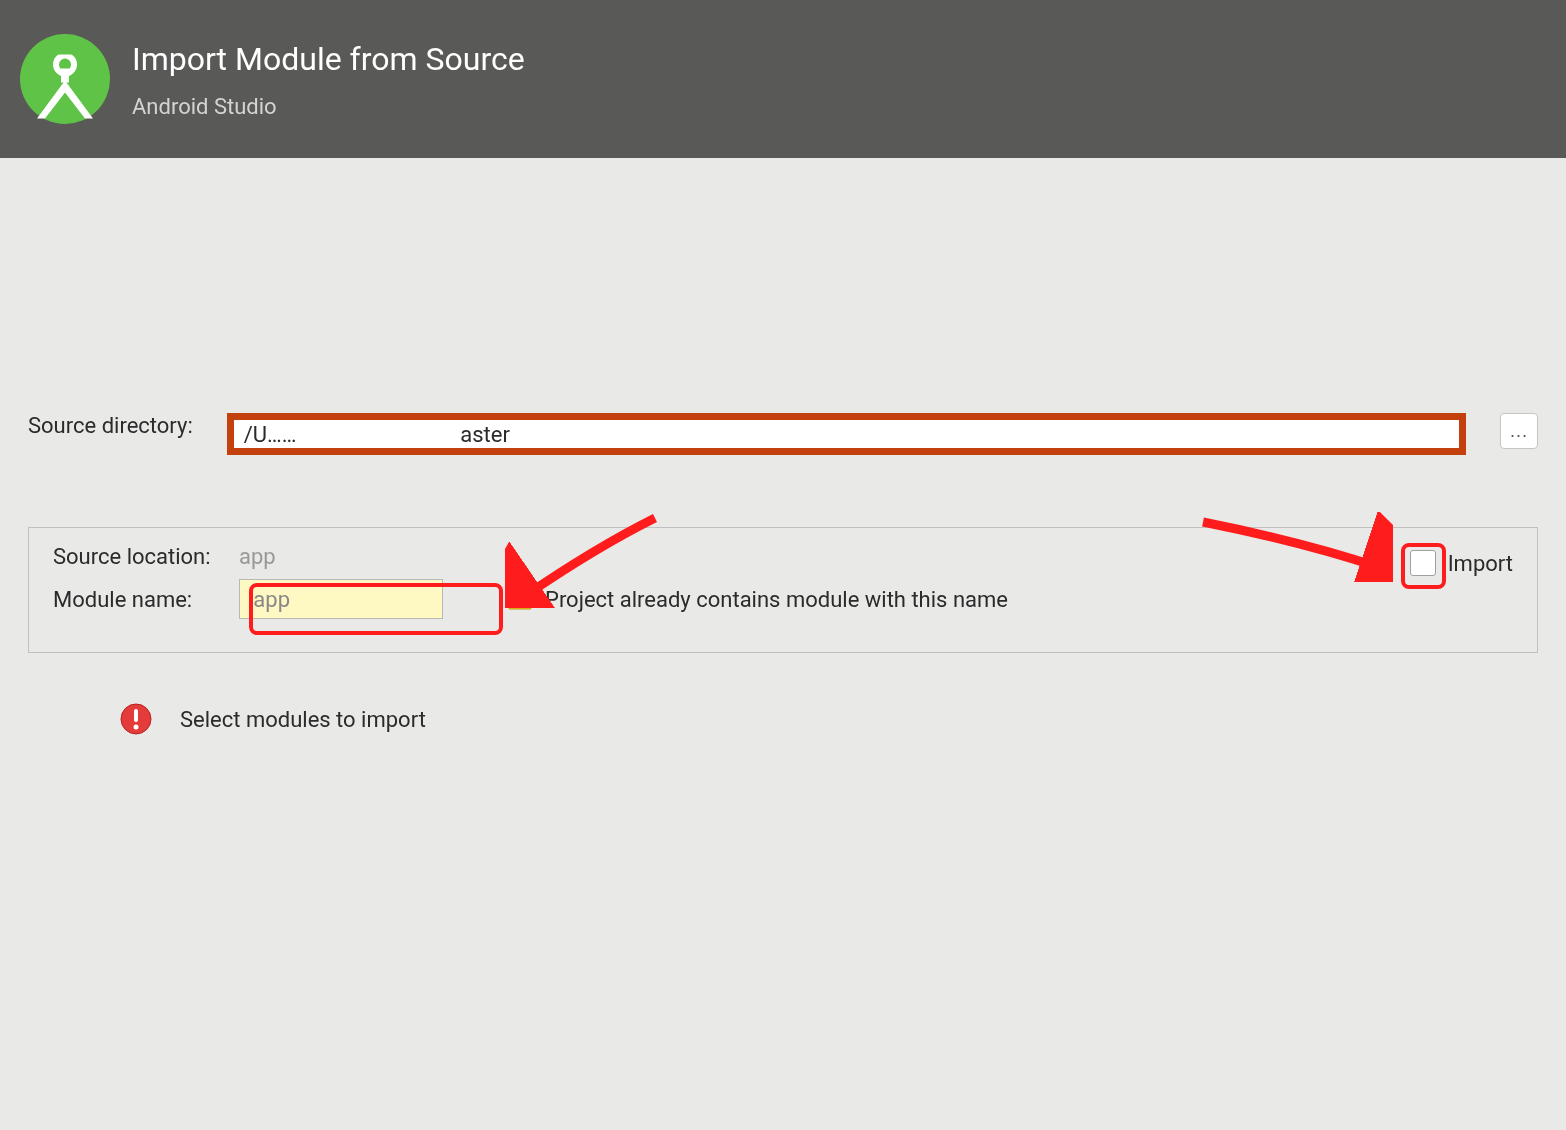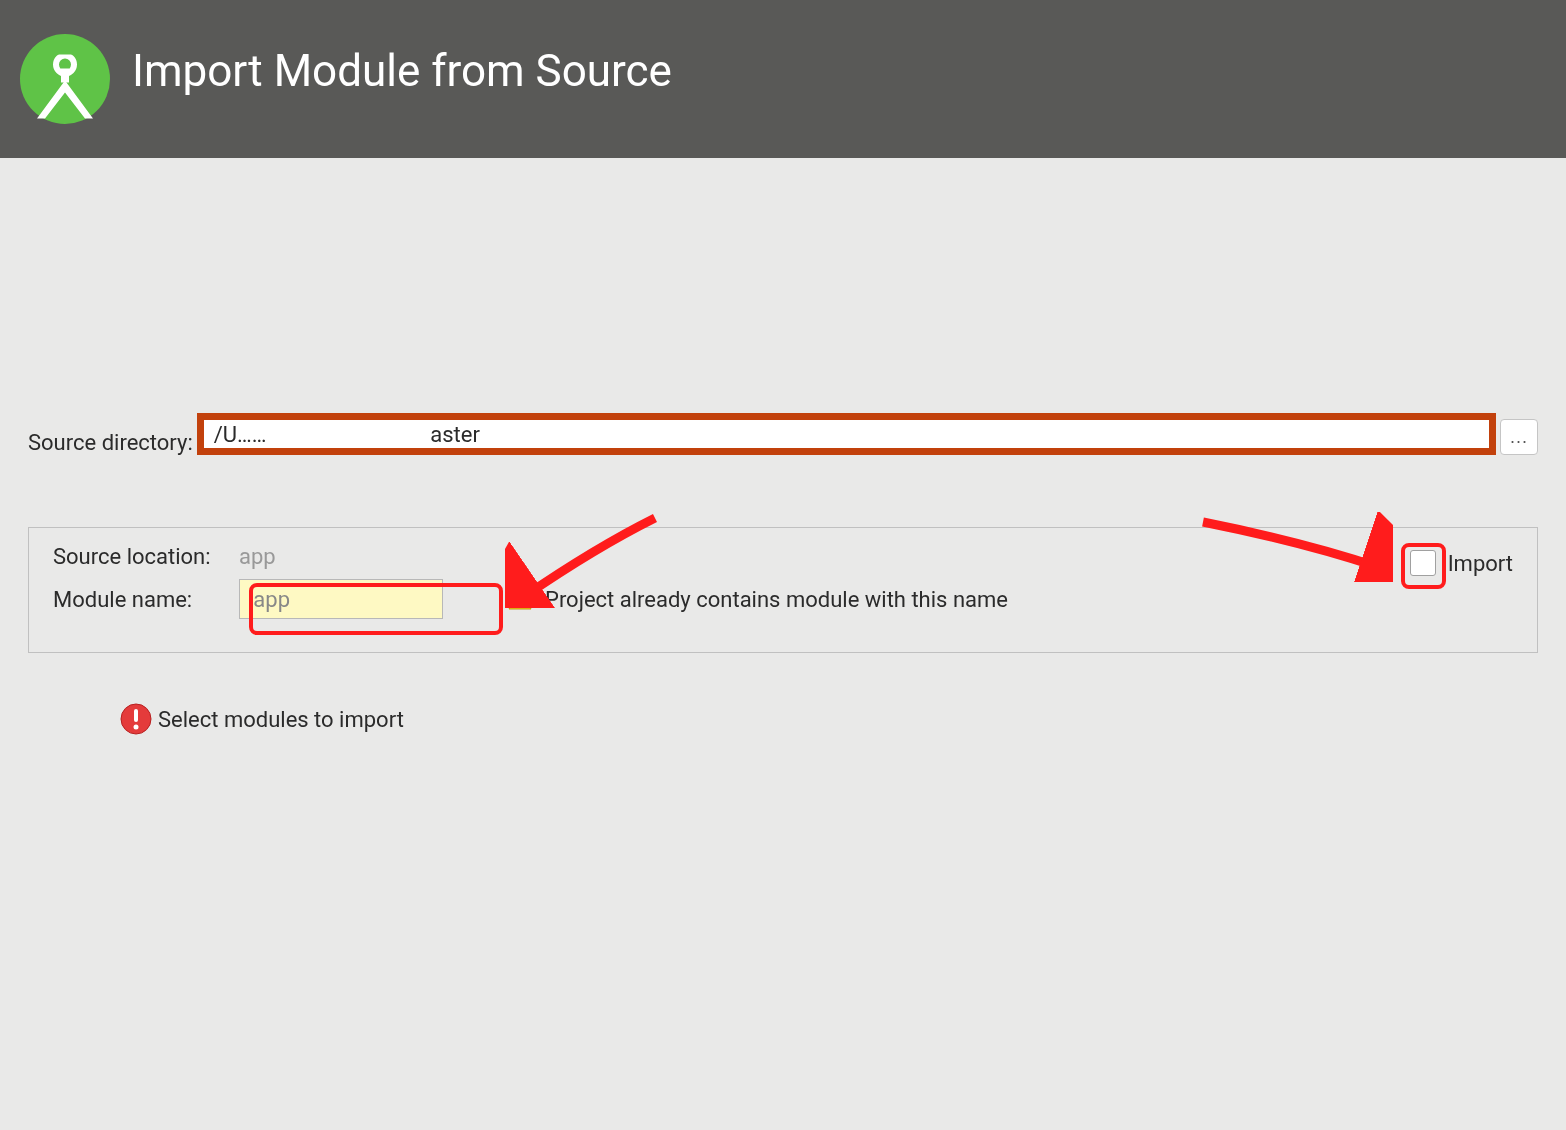--- a/index.html
+++ b/index.html
@@ -37,37 +37,37 @@
     .logo-compass {
       position: absolute;
       top: 50%;
       left: 50%;
       transform: translate(-50%, -35%);
     }
     .header-text {
       color: #ffffff;
     }
     .header-title {
-      font-size: 44px;
+      font-size: 32px;
       font-weight: 400;
       margin-bottom: 16px;
     }
     .header-subtitle {
       font-size: 22px;
       font-weight: 400;
       color: #d4d4d2;
     }
     .content {
       padding: 30px 28px;
     }
     .source-row {
       display: flex;
-      align-items: flex-end;
+      align-items: flex-start;
       margin-top: 225px;
-      gap: 4px;
+      gap: 34px;
     }
     .source-label {
       font-size: 22px;
       color: #2b2b2b;
       white-space: nowrap;
     }
     .source-input {
       flex: 1;
       height: 42px;
       border: 7px solid #c2410c;
@@ -166,21 +166,21 @@
     }
     .import-label {
       font-size: 22px;
       color: #2b2b2b;
     }
     .error-row {
       display: flex;
       align-items: center;
       margin-top: 50px;
       margin-left: 92px;
-      gap: 6px;
+      gap: 28px;
     }
     .error-icon {
       width: 32px;
       height: 32px;
     }
     .error-text {
       font-size: 22px;
       color: #2b2b2b;
     }
     .red-arrow {
@@ -203,20 +203,21 @@
   <div class="logo-container">
     <div class="logo-circle"></div>
     <svg class="logo-compass" width="76" height="70" viewBox="0 0 76 70">
       <circle cx="38" cy="10" r="9" fill="none" stroke="#ffffff" stroke-width="6"></circle>
       <path d="M 38 16 L 38 26 L 10 64 L 18 64 L 38 38 L 58 64 L 66 64 L 38 26" fill="#ffffff"></path>
       <rect x="34" y="14" width="8" height="14" fill="#ffffff"></rect>
     </svg>
   </div>
   <div class="header-text">
     <div class="header-title">Import Module from Source</div>
+    <div class="header-subtitle">Android Studio</div>
   </div>
 </div>
 
 <div class="content">
 
   <div class="source-row">
     <span class="source-label">Source directory:</span>
     <input type="text" class="source-input" value="/U……                              aster" style="">
     <button class="browse-btn">...</button>
   </div>

